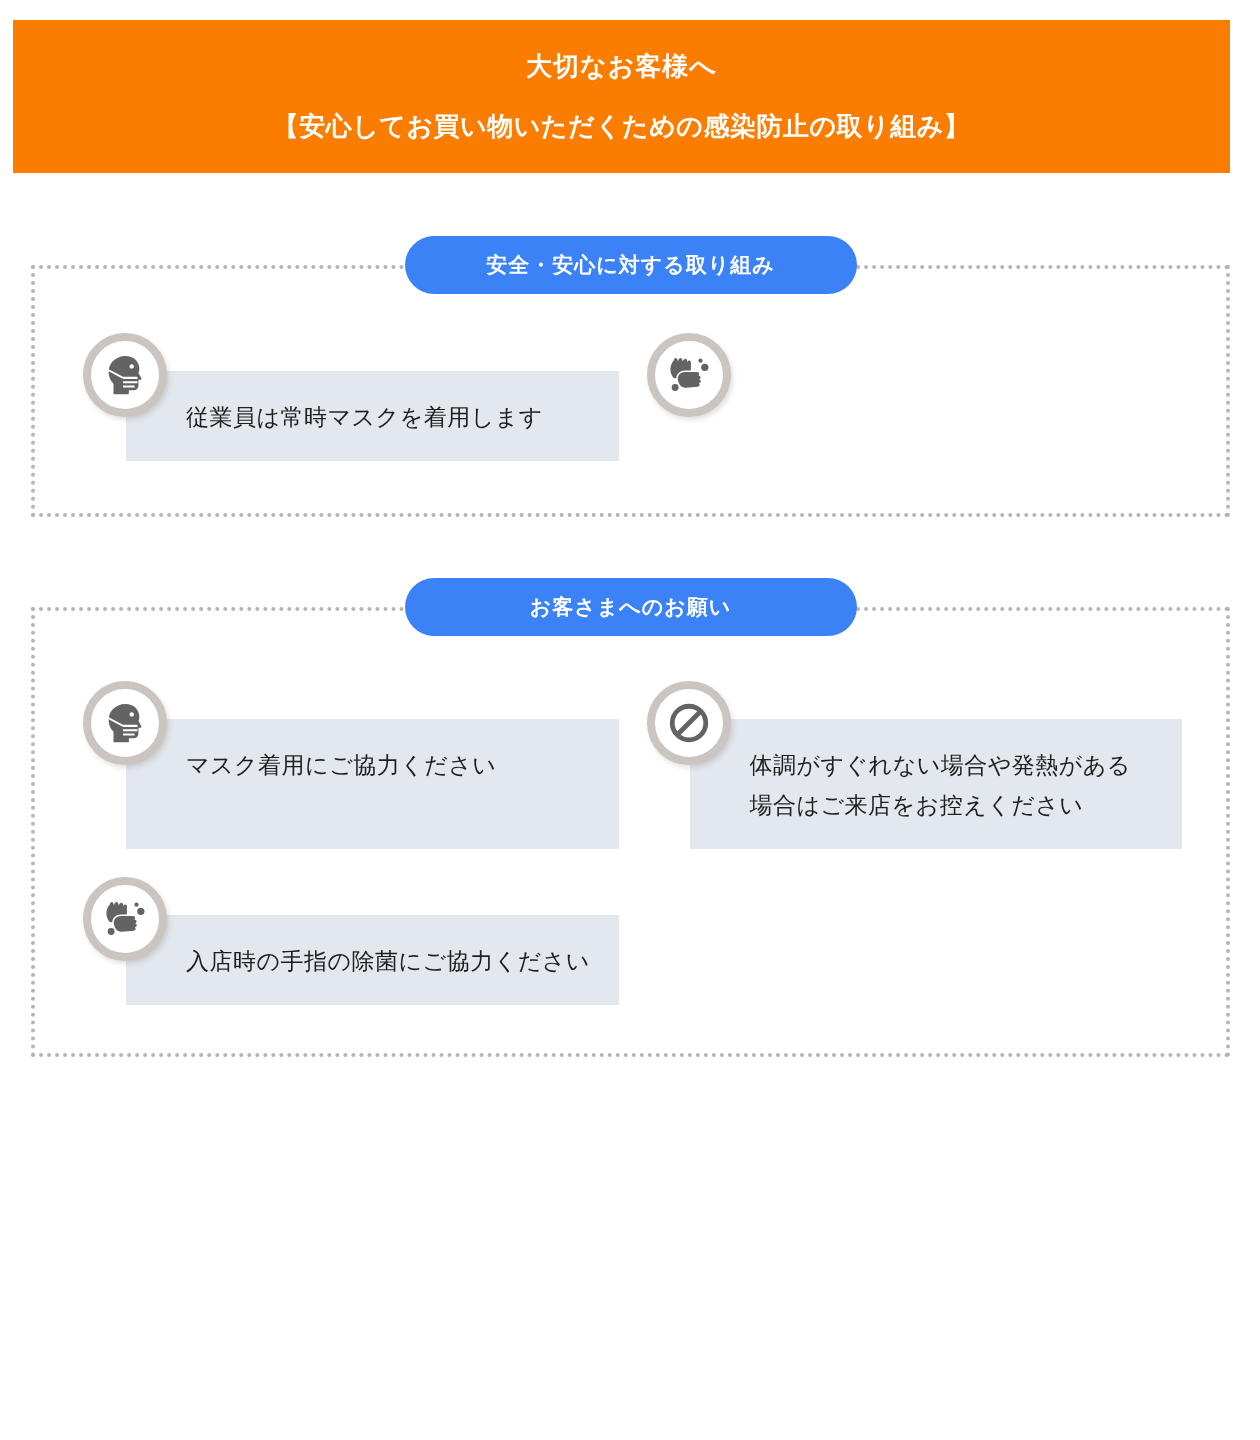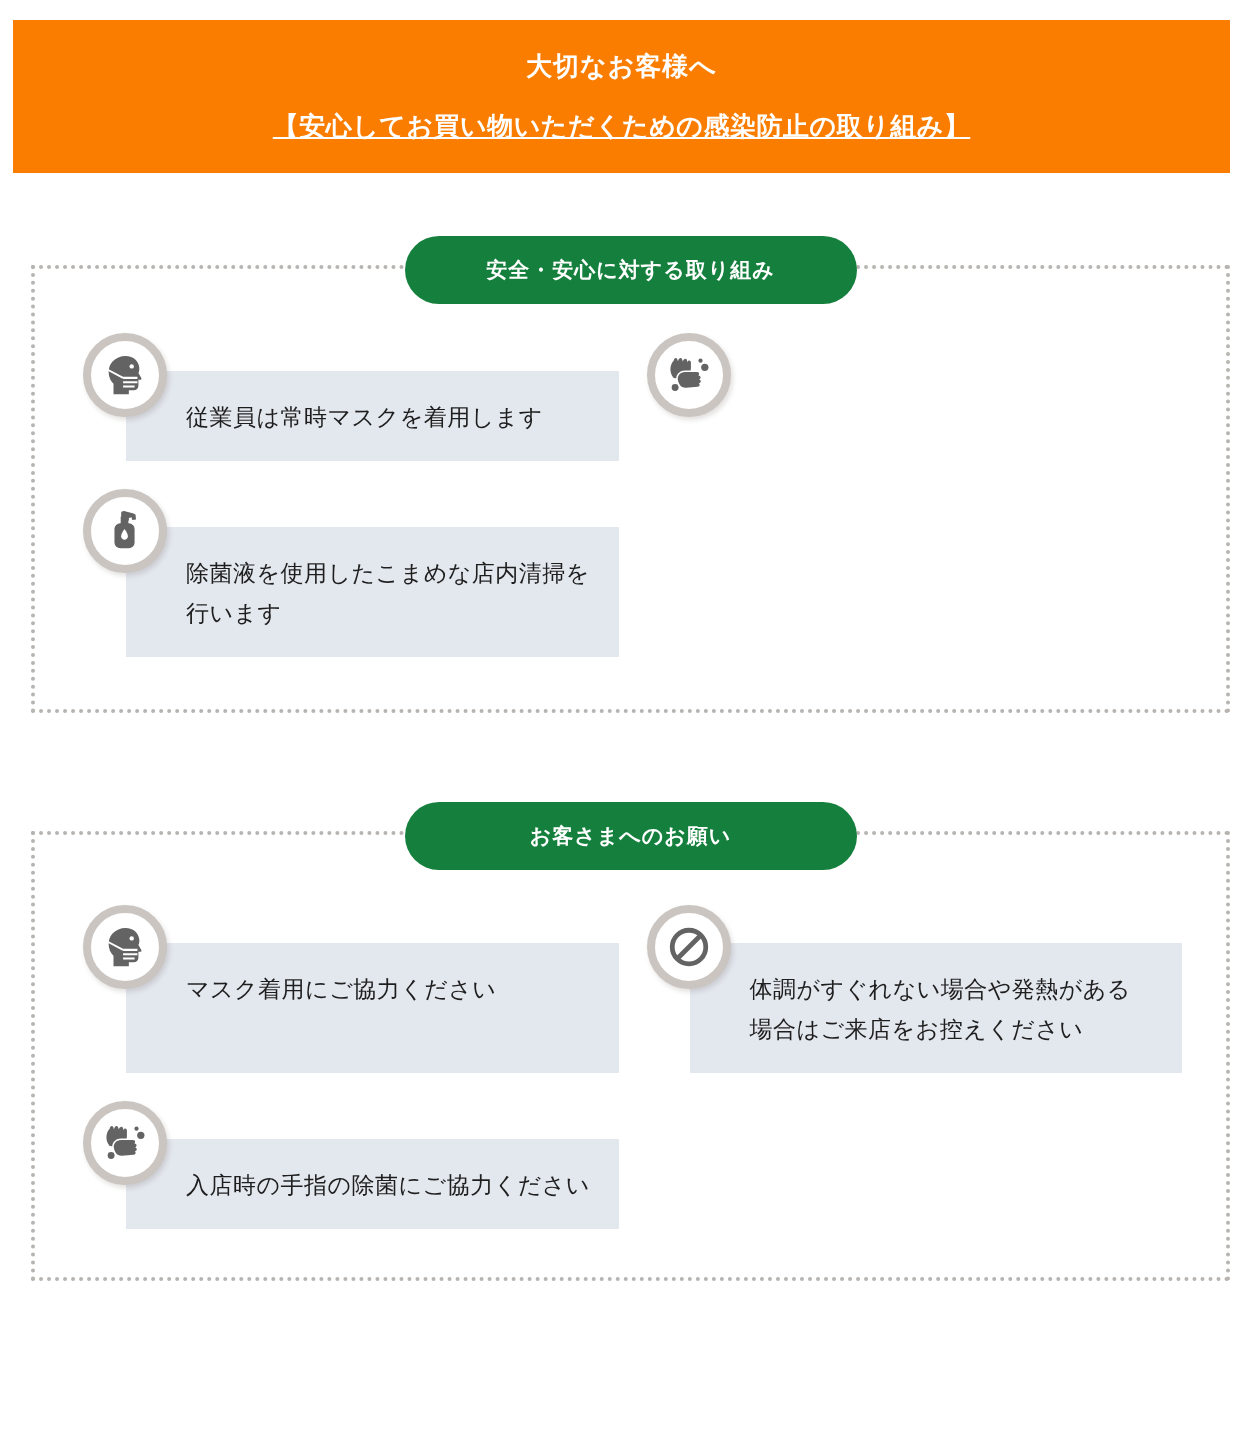--- a/index.html
+++ b/index.html
@@ -16,37 +16,37 @@
     margin: 20px 30px 0 13px;
     height: 153px;
     background: #fb7d00;
     color: #ffffff;
     display: flex; flex-direction: column;
     align-items: center; justify-content: center;
     gap: 25px;
     text-align: center;
   }
   .banner .line1 { font-size: 26px; font-weight: bold; letter-spacing: 1px; }
-  .banner .line2 { font-size: 26px; font-weight: bold; letter-spacing: 0.5px; text-decoration: underline; }
+  .banner .line2 { font-size: 26px; font-weight: bold; letter-spacing: 0.5px; }
 
   
   .section {
     position: relative;
     margin: 92px 30px 0 31px;
     border: 4px dotted #b7b4b1;
     padding: 64px 44px 52px 48px;
   }
-  .section.second { margin-top: 118px; padding-top: 70px; padding-bottom: 48px; }
+  .section.second { margin-top: 90px; padding-top: 70px; padding-bottom: 48px; }
 
   .section-title {
     position: absolute;
     top: -33px; left: 50%;
     transform: translateX(-50%);
-    width: 452px; height: 68px;
-    background: #15803d;
+    width: 452px; height: 58px;
+    background: #3b82f6;
     border-radius: 35px;
     color: #ffffff;
     font-size: 21px; font-weight: bold;
     letter-spacing: 1px;
     display: flex; align-items: center; justify-content: center;
     z-index: 2;
     white-space: nowrap;
   }
 
   .items {
@@ -151,28 +151,20 @@
       </div>
 
       <div class="item">
         <div class="icon-circle">
           <svg>
               <use href="#i-hands"></use>
             </svg>
         </div>
       </div>
 
-      <div class="item">
-        <div class="icon-circle">
-          <svg>
-              <use href="#i-bottle"></use>
-            </svg>
-        </div>
-        <div class="item-box">除菌液を使用したこまめな店内清掃を行います</div>
-      </div>
 
 
     </div>
   </div>
 
   <div class="section second">
     <div class="section-title">お客さまへのお願い</div>
     <div class="items">
 
       <div class="item">

